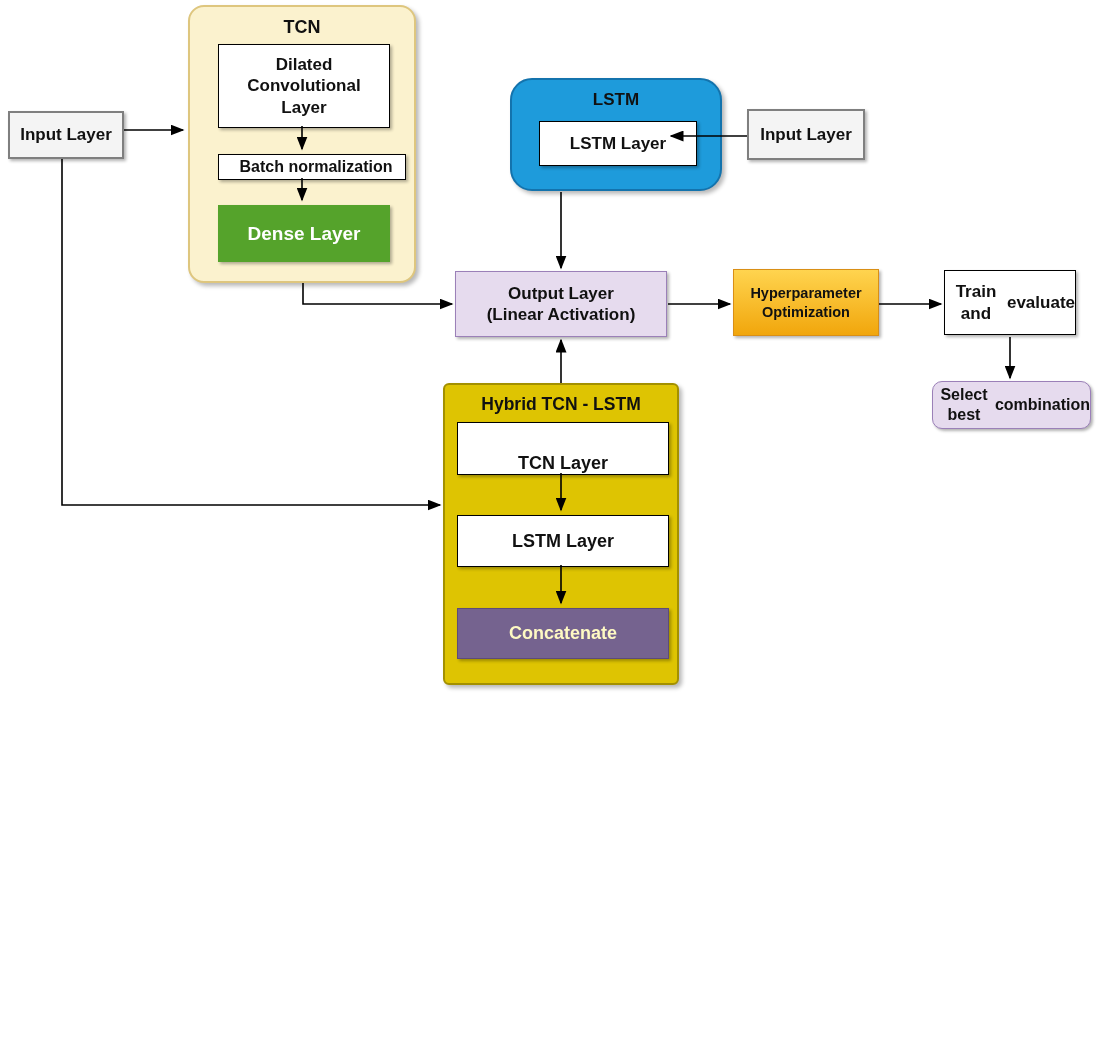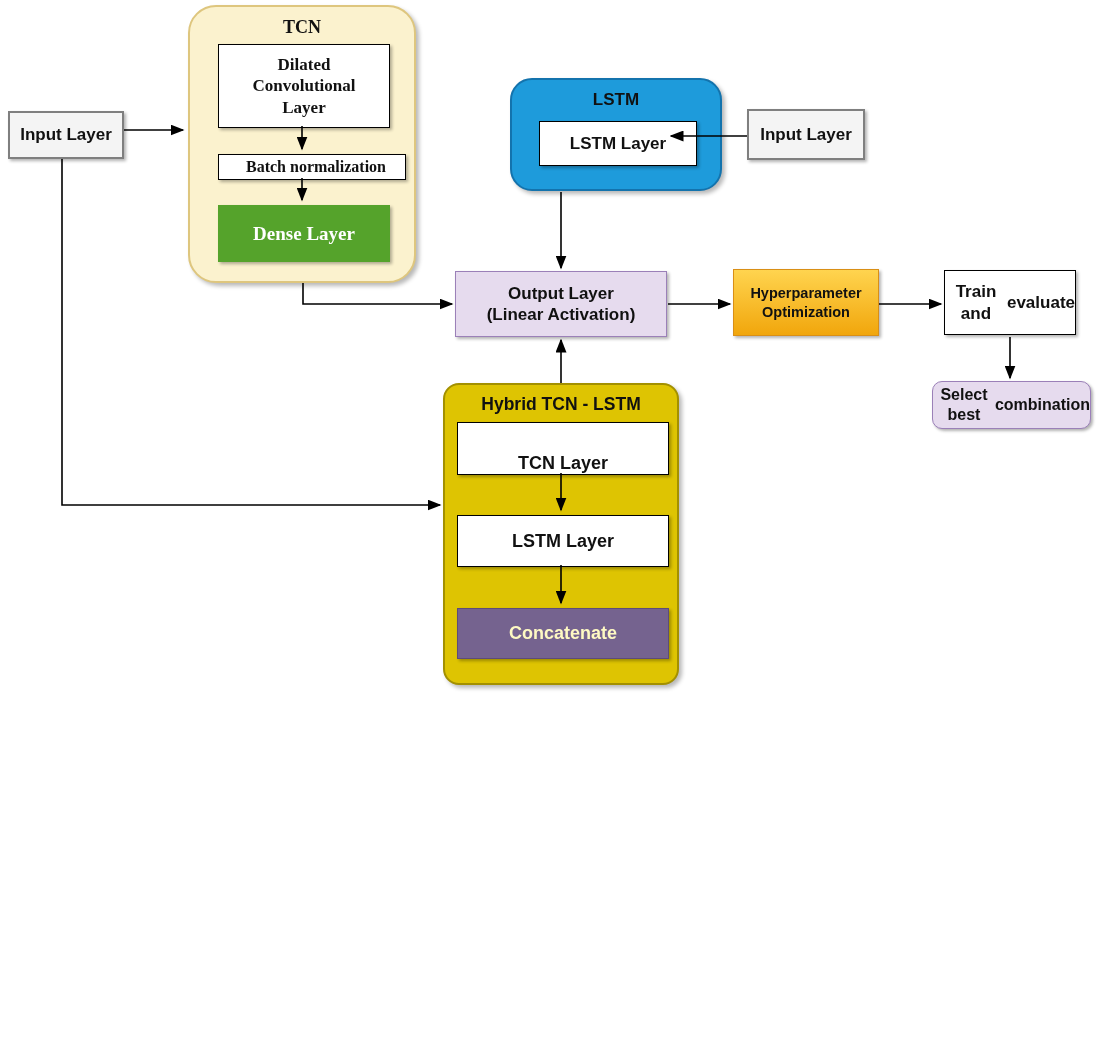--- a/index.html
+++ b/index.html
@@ -19,23 +19,23 @@
   .canvas{position:relative;width:1100px;height:1040px;background:#fff;overflow:hidden;}
   .node{position:absolute;display:flex;align-items:center;justify-content:center;
         text-align:center;font-weight:bold;line-height:1.25;}
   .shadow-sm{box-shadow:2px 2px 3px rgba(0,0,0,0.30);}
   .shadow-lg{box-shadow:3px 3px 4px rgba(0,0,0,0.28);}
   .gray-box{background:var(--gray-fill);border:2px solid var(--gray-border);font-size:17px;}
   .white-box{background:#ffffff;border:1.6px solid #000;}
   .container-box{position:absolute;}
   .container-title{position:absolute;top:10px;left:0;right:0;text-align:center;
         font-weight:bold;color:#111;}
-  .tcn-container{background:var(--tcn-fill);border:2.5px solid var(--tcn-border);border-radius:28px;font-family:Liberation Serif, serif;}
+  .tcn-container{background:var(--tcn-fill);border:2.5px solid var(--tcn-border);border-radius:16px;}
   .lstm-container{background:var(--lstm-fill);border:2.5px solid var(--lstm-border);border-radius:22px;}
-  .hybrid-container{background:var(--hybrid-fill);border:2.5px solid var(--hybrid-border);border-radius:16px;padding-left:28px;}
+  .hybrid-container{background:var(--hybrid-fill);border:2.5px solid var(--hybrid-border);border-radius:6px;padding-left:28px;}
   .green-box{background:var(--green-fill);color:#fff;border:none;font-size:19px;}
   .lavender-box{background:var(--lavender-fill);border:1.6px solid var(--lavender-border);font-size:17px;}
   .orange-box{background:linear-gradient(to bottom,var(--orange-top),var(--orange-bottom));
         border:1.6px solid var(--orange-border);font-size:14.5px;}
   .purple-box{background:var(--purple-fill);border:1.6px solid var(--purple-border);color:#fef9c3;font-size:18px;}
   .select-box{background:var(--lavender-fill);border:1.6px solid var(--lavender-border);
         border-radius:10px;font-size:16px;}
   svg.wires{position:absolute;left:0;top:0;pointer-events:none;}
 </style>
 </head>

